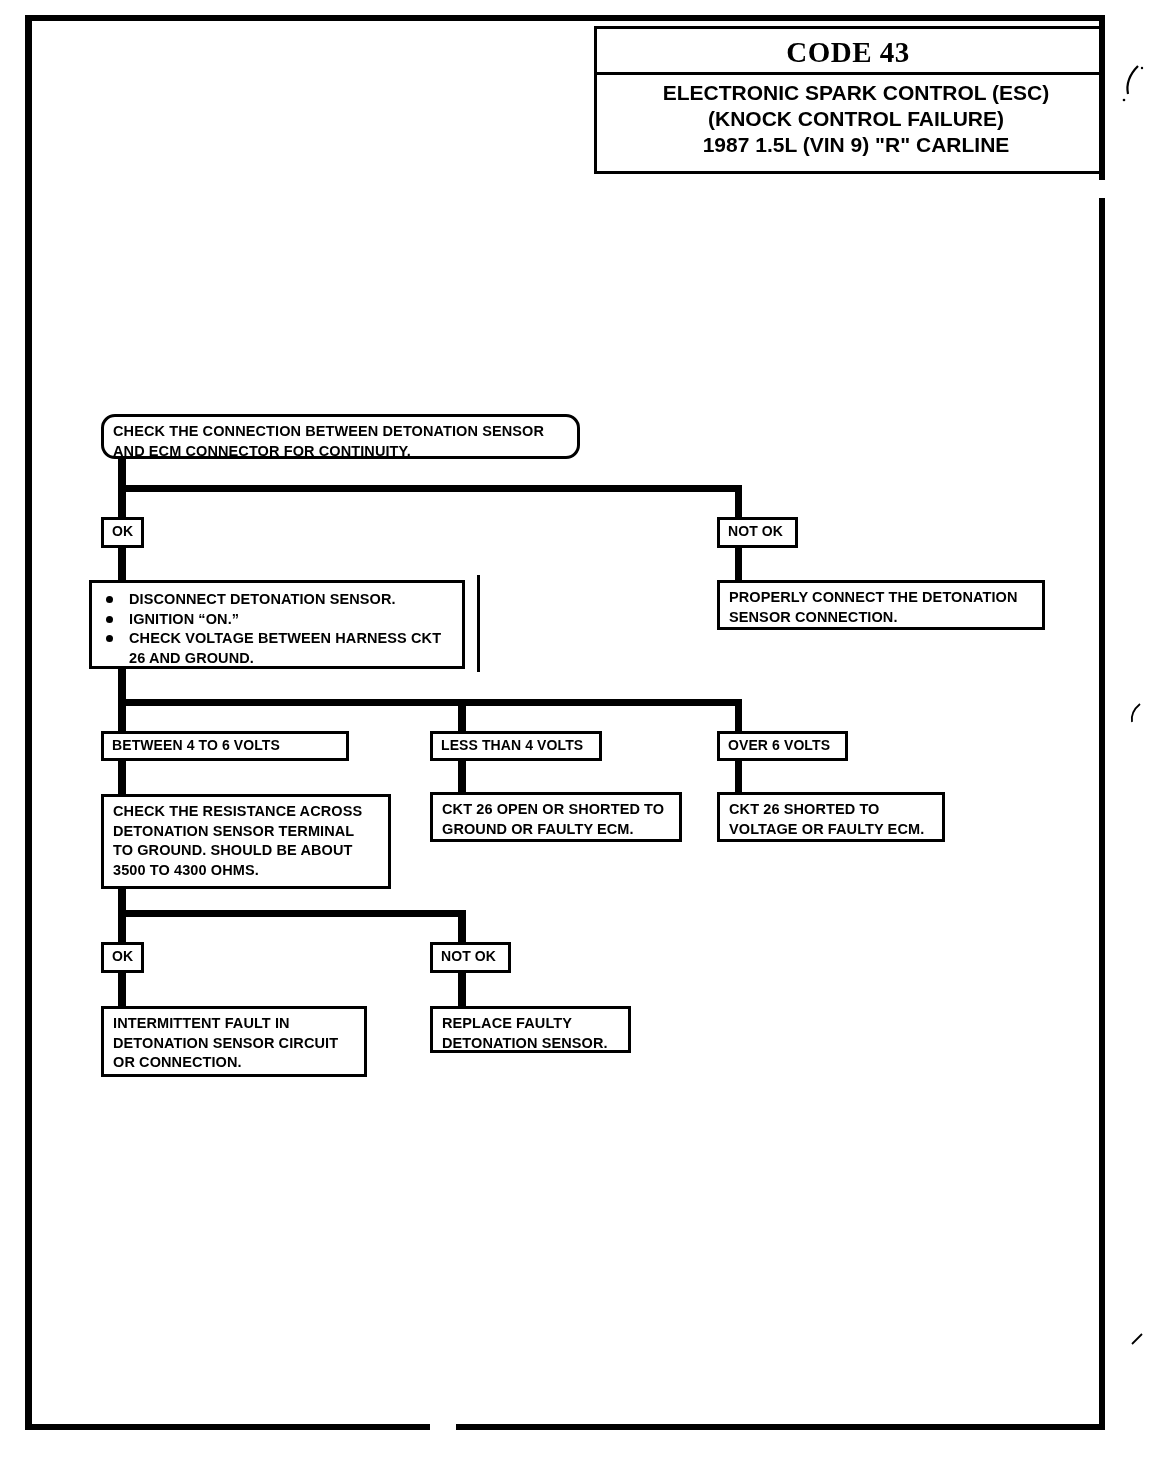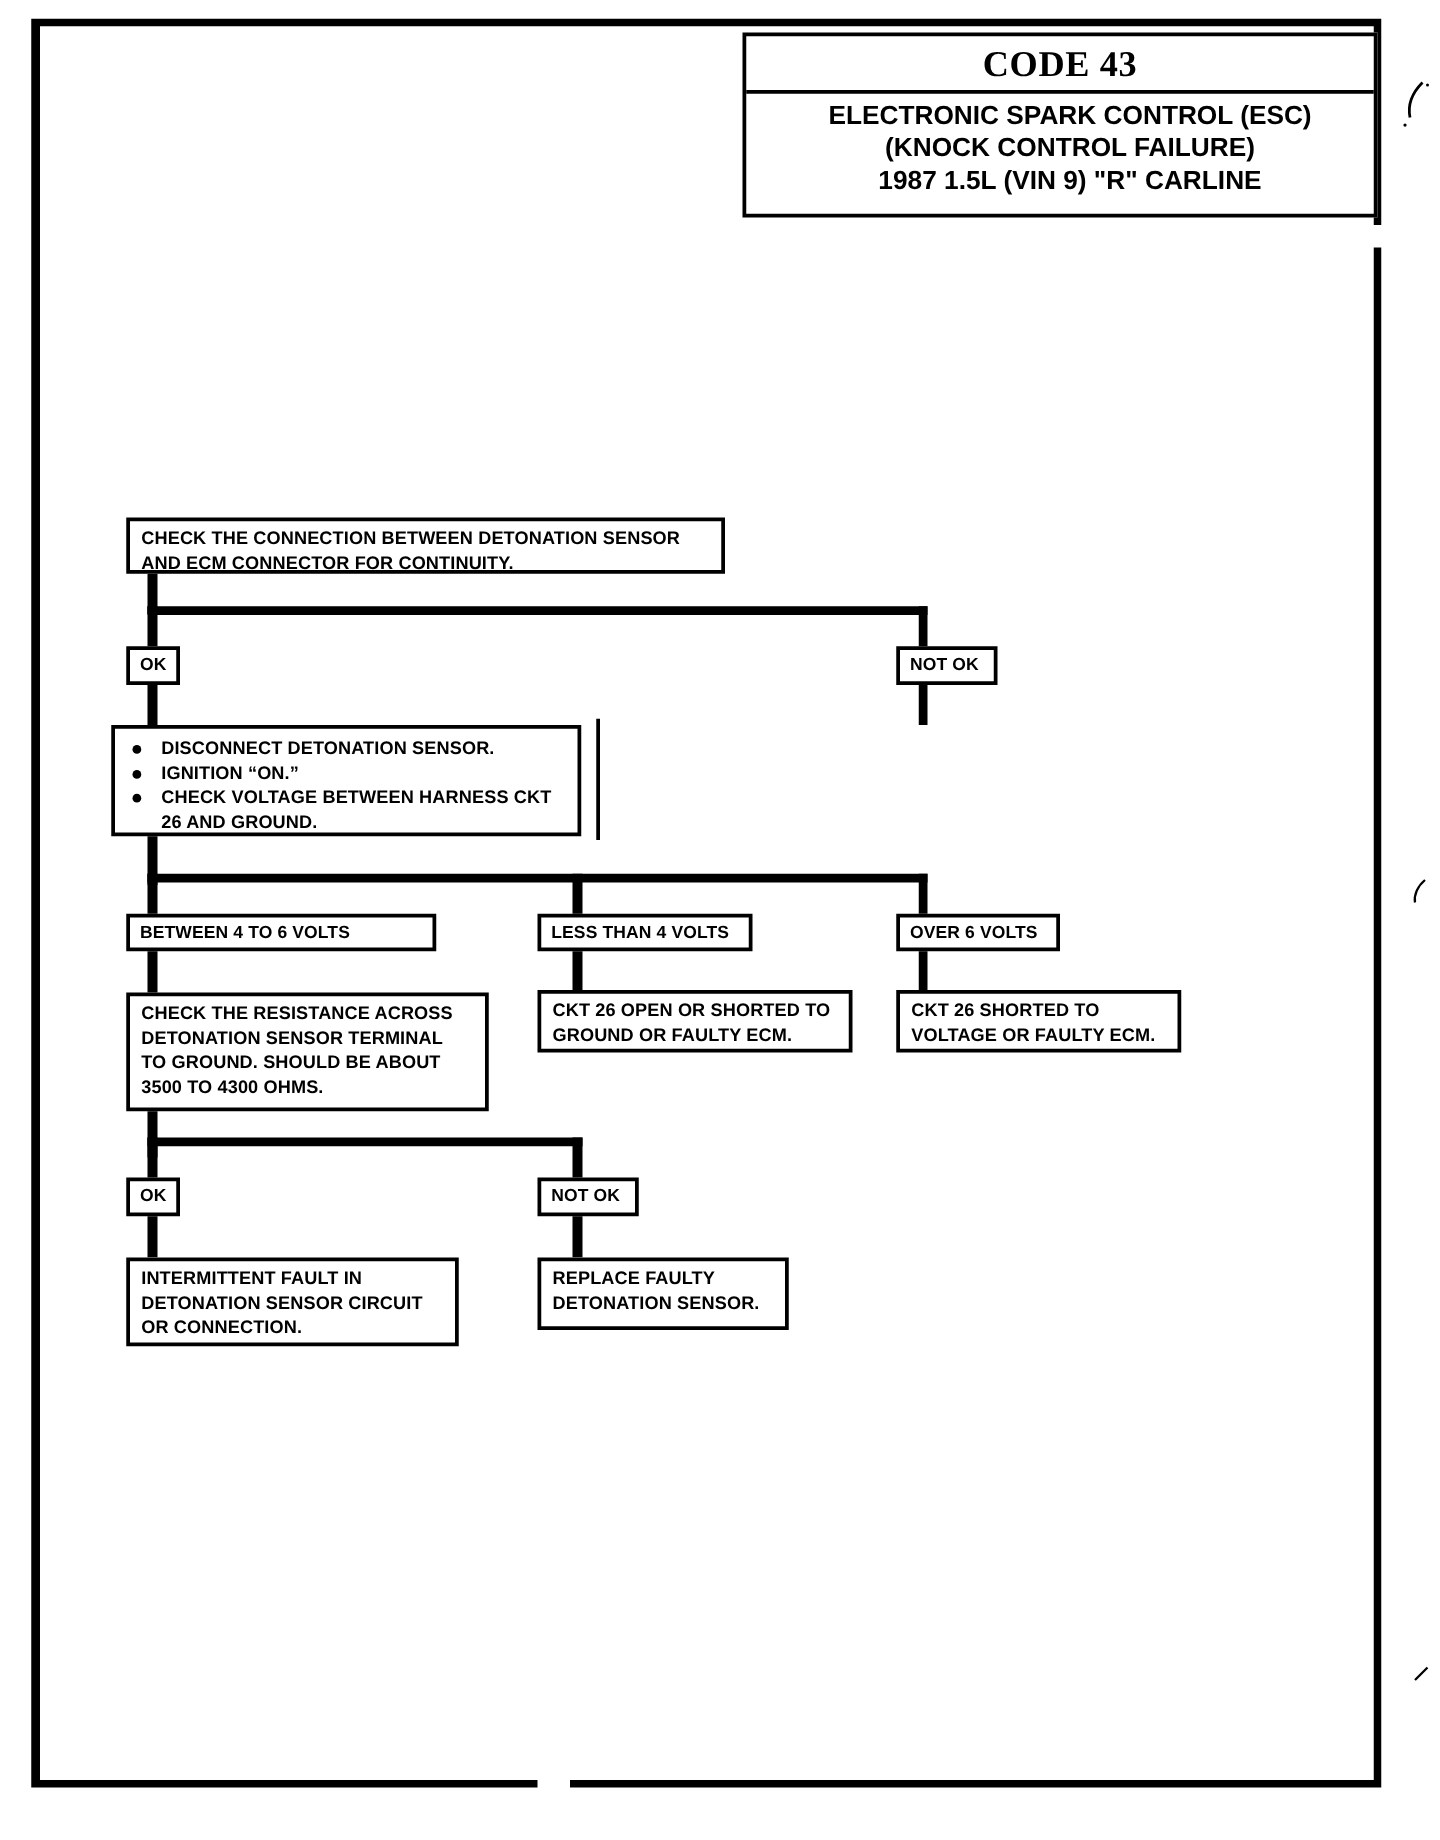--- a/index.html
+++ b/index.html
@@ -168,21 +168,21 @@
   <div class="conn" style="left:735px; top:760px; width:7px; height:33px;"></div>
 
   <div class="conn" style="left:118px; top:888px; width:8px; height:38px;"></div>
   <div class="conn" style="left:118px; top:910px; width:348px; height:7px;"></div>
   <div class="conn" style="left:118px; top:910px; width:8px; height:33px;"></div>
   <div class="conn" style="left:458px; top:910px; width:8px; height:33px;"></div>
 
   <div class="conn" style="left:118px; top:972px; width:8px; height:34px;"></div>
   <div class="conn" style="left:458px; top:972px; width:8px; height:34px;"></div>
 
-  <div class="node" style="left:101px; top:414px; width:479px; height:45px;">
+  <div class="node" style="left:101px; top:414px; width:479px; height:45px;border-radius:14px;">
     <span class="ln">CHECK THE CONNECTION BETWEEN DETONATION SENSOR</span>
     <span class="ln">AND ECM CONNECTOR FOR CONTINUITY.</span>
   </div>
 
   <div class="node tag" style="left:101px; top:517px; width:43px; height:31px;">
     <span class="ln">OK</span>
   </div>
   <div class="node tag" style="left:717px; top:517px; width:81px; height:31px;">
     <span class="ln">NOT OK</span>
   </div>
@@ -200,20 +200,24 @@
       <li>
         <span class="dot"></span>
         <span>CHECK VOLTAGE BETWEEN HARNESS CKT</span>
         <span class="cont">26 AND GROUND.</span>
       </li>
     </ul>
   </div>
 
   <div class="artifact" style="left:477px; top:575px; width:3px; height:97px;"></div>
 
+  <div class="node" style="left:717px; top:580px; width:328px; height:50px;">
+    <span class="ln">PROPERLY CONNECT THE DETONATION</span>
+    <span class="ln">SENSOR CONNECTION.</span>
+  </div>
 
   <div class="node tag" style="left:101px; top:731px; width:248px; height:30px;">
     <span class="ln">BETWEEN 4 TO 6 VOLTS</span>
   </div>
   <div class="node tag" style="left:430px; top:731px; width:172px; height:30px;">
     <span class="ln">LESS THAN 4 VOLTS</span>
   </div>
   <div class="node tag" style="left:717px; top:731px; width:131px; height:30px;">
     <span class="ln">OVER 6 VOLTS</span>
   </div>
@@ -241,21 +245,21 @@
   <div class="node tag" style="left:430px; top:942px; width:81px; height:31px;">
     <span class="ln">NOT OK</span>
   </div>
 
   <div class="node" style="left:101px; top:1006px; width:266px; height:71px;">
     <span class="ln">INTERMITTENT FAULT IN</span>
     <span class="ln">DETONATION SENSOR CIRCUIT</span>
     <span class="ln">OR CONNECTION.</span>
   </div>
 
-  <div class="node" style="left:430px; top:1006px; width:201px; height:58px;">
+  <div class="node" style="left:430px; top:1006px; width:201px; height:47px;">
     <span class="ln">REPLACE FAULTY</span>
     <span class="ln">DETONATION SENSOR.</span>
   </div>
 
   <svg class="artifact-svg" style="left:1118px; top:62px;" width="28" height="48" viewBox="0 0 28 48">
     <path d="M20 4 C12 12, 8 22, 10 32" stroke="#000" stroke-width="2.2" fill="none"></path>
     <circle cx="6" cy="38" r="1.3" fill="#000"></circle>
     <circle cx="24" cy="6" r="1.2" fill="#000"></circle>
   </svg>
   <svg class="artifact-svg" style="left:1124px; top:700px;" width="24" height="26" viewBox="0 0 24 26">

